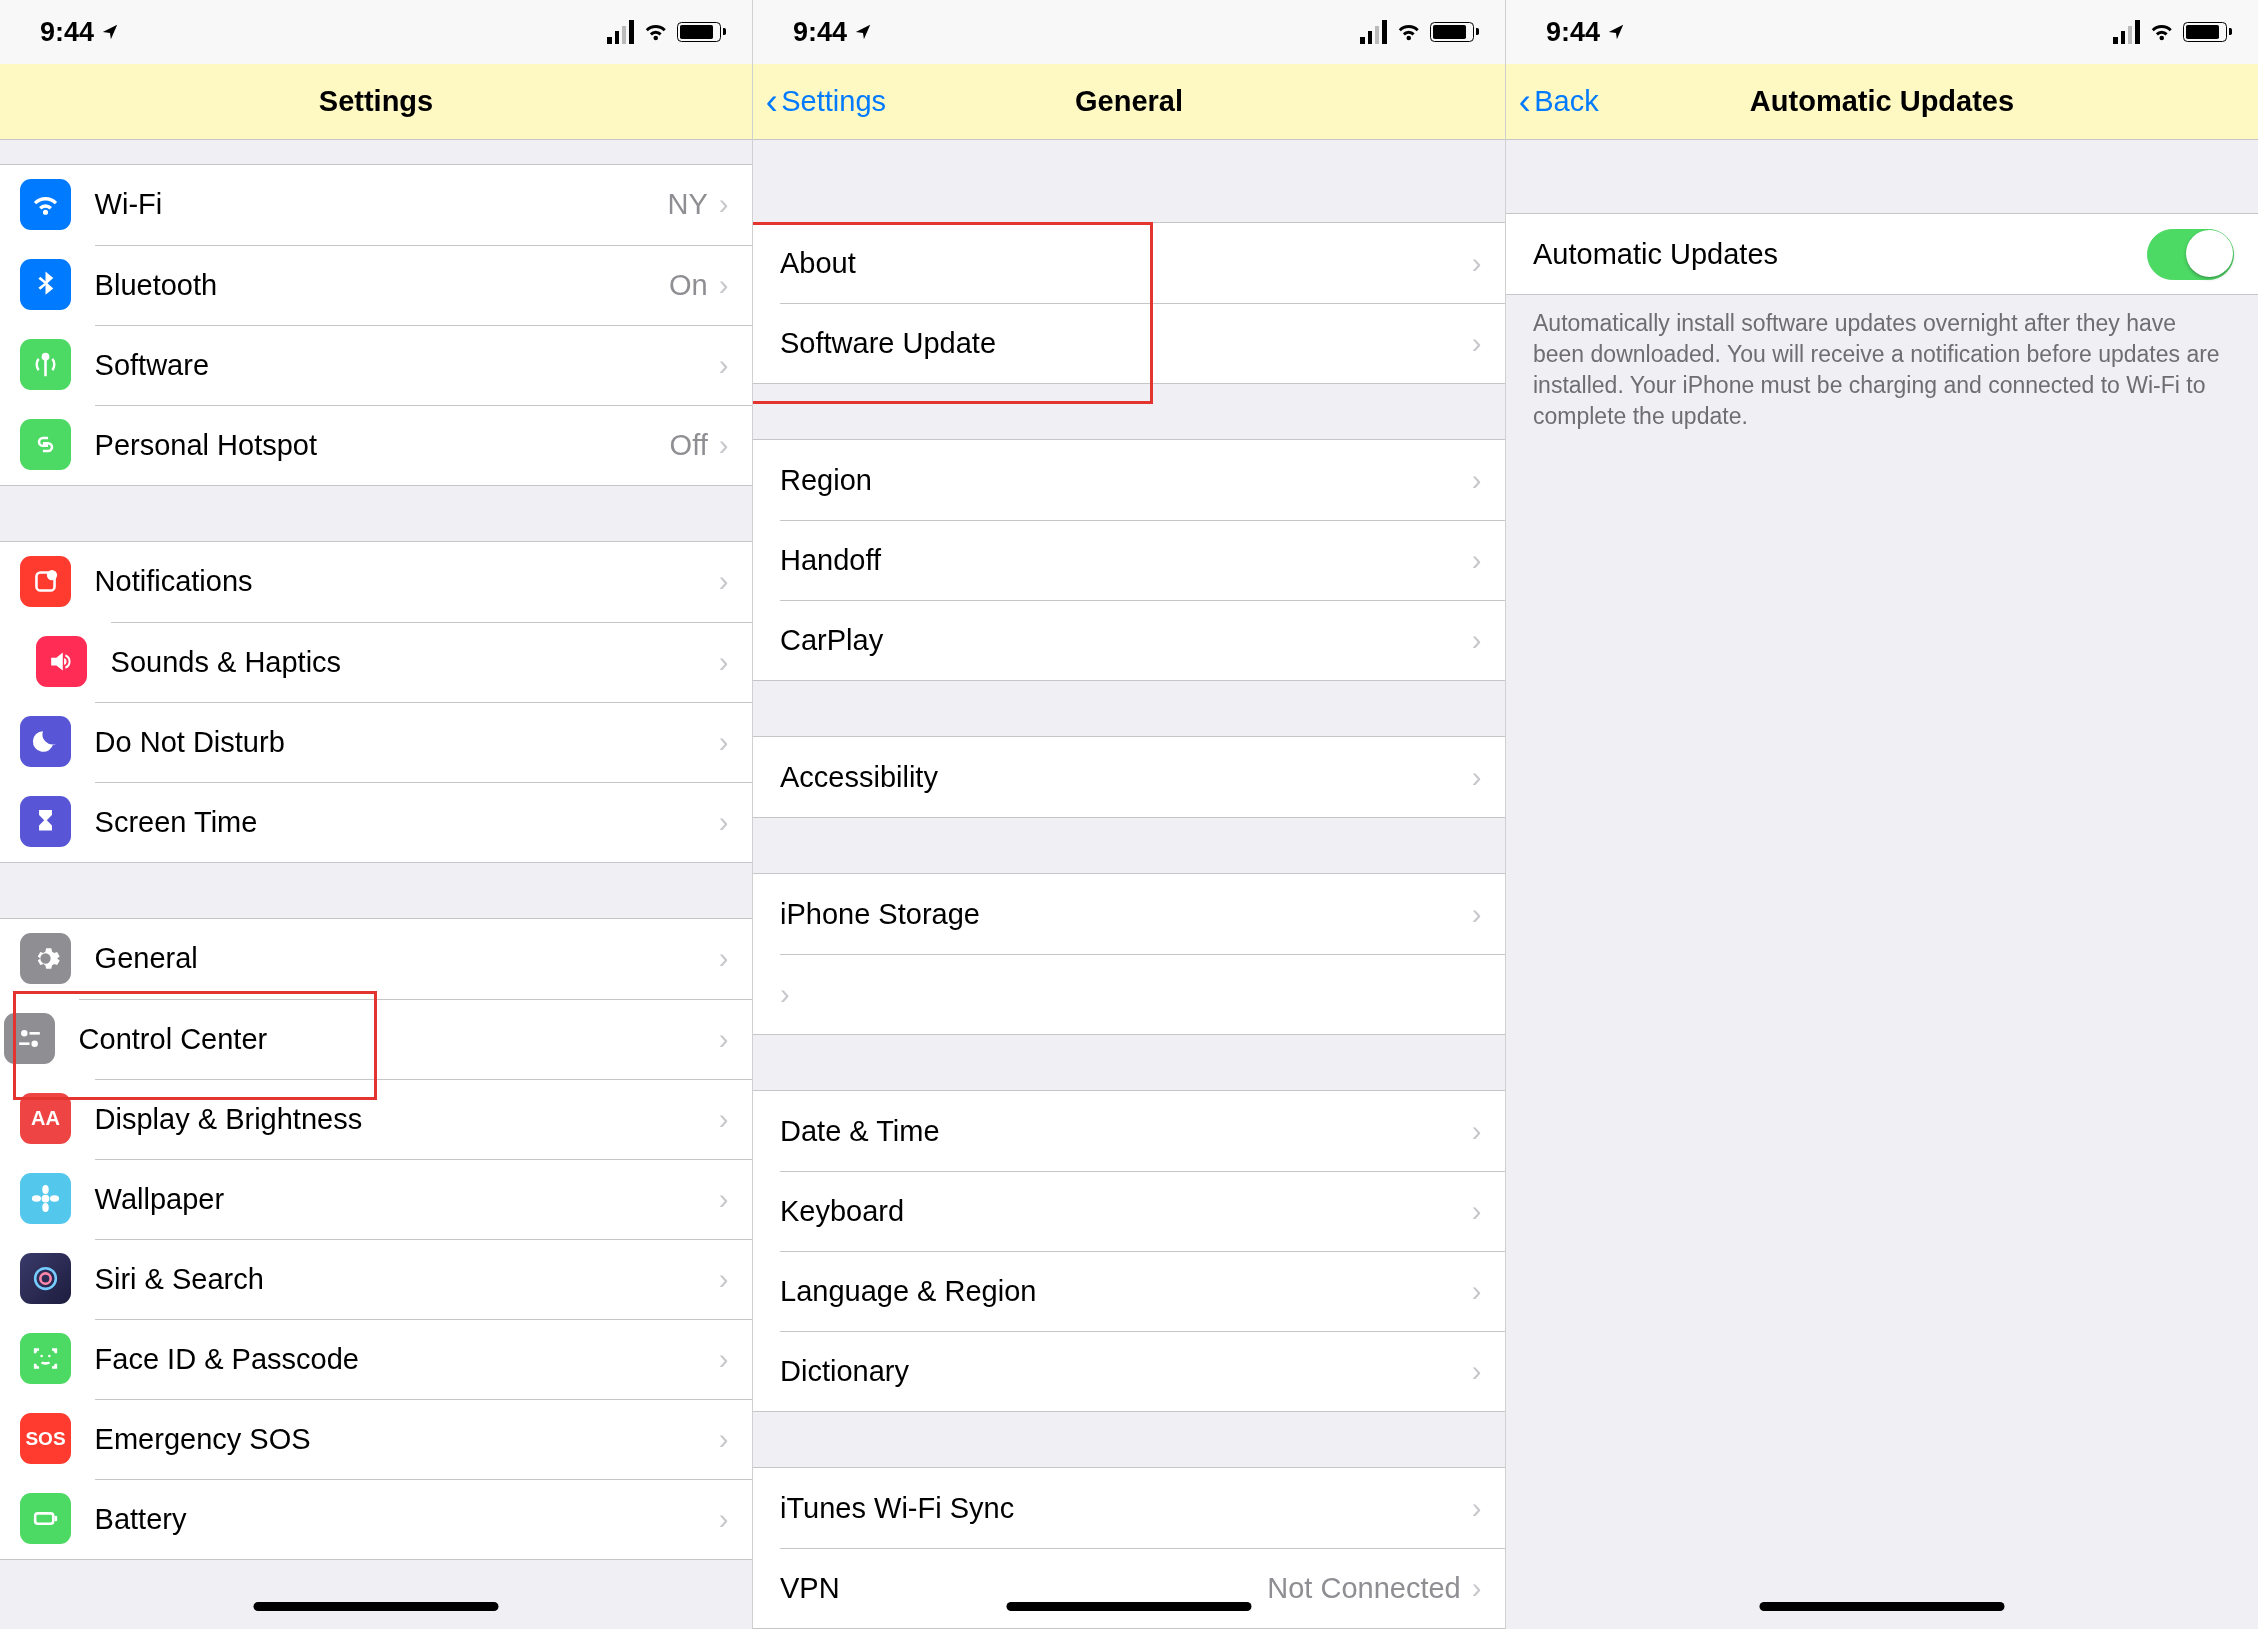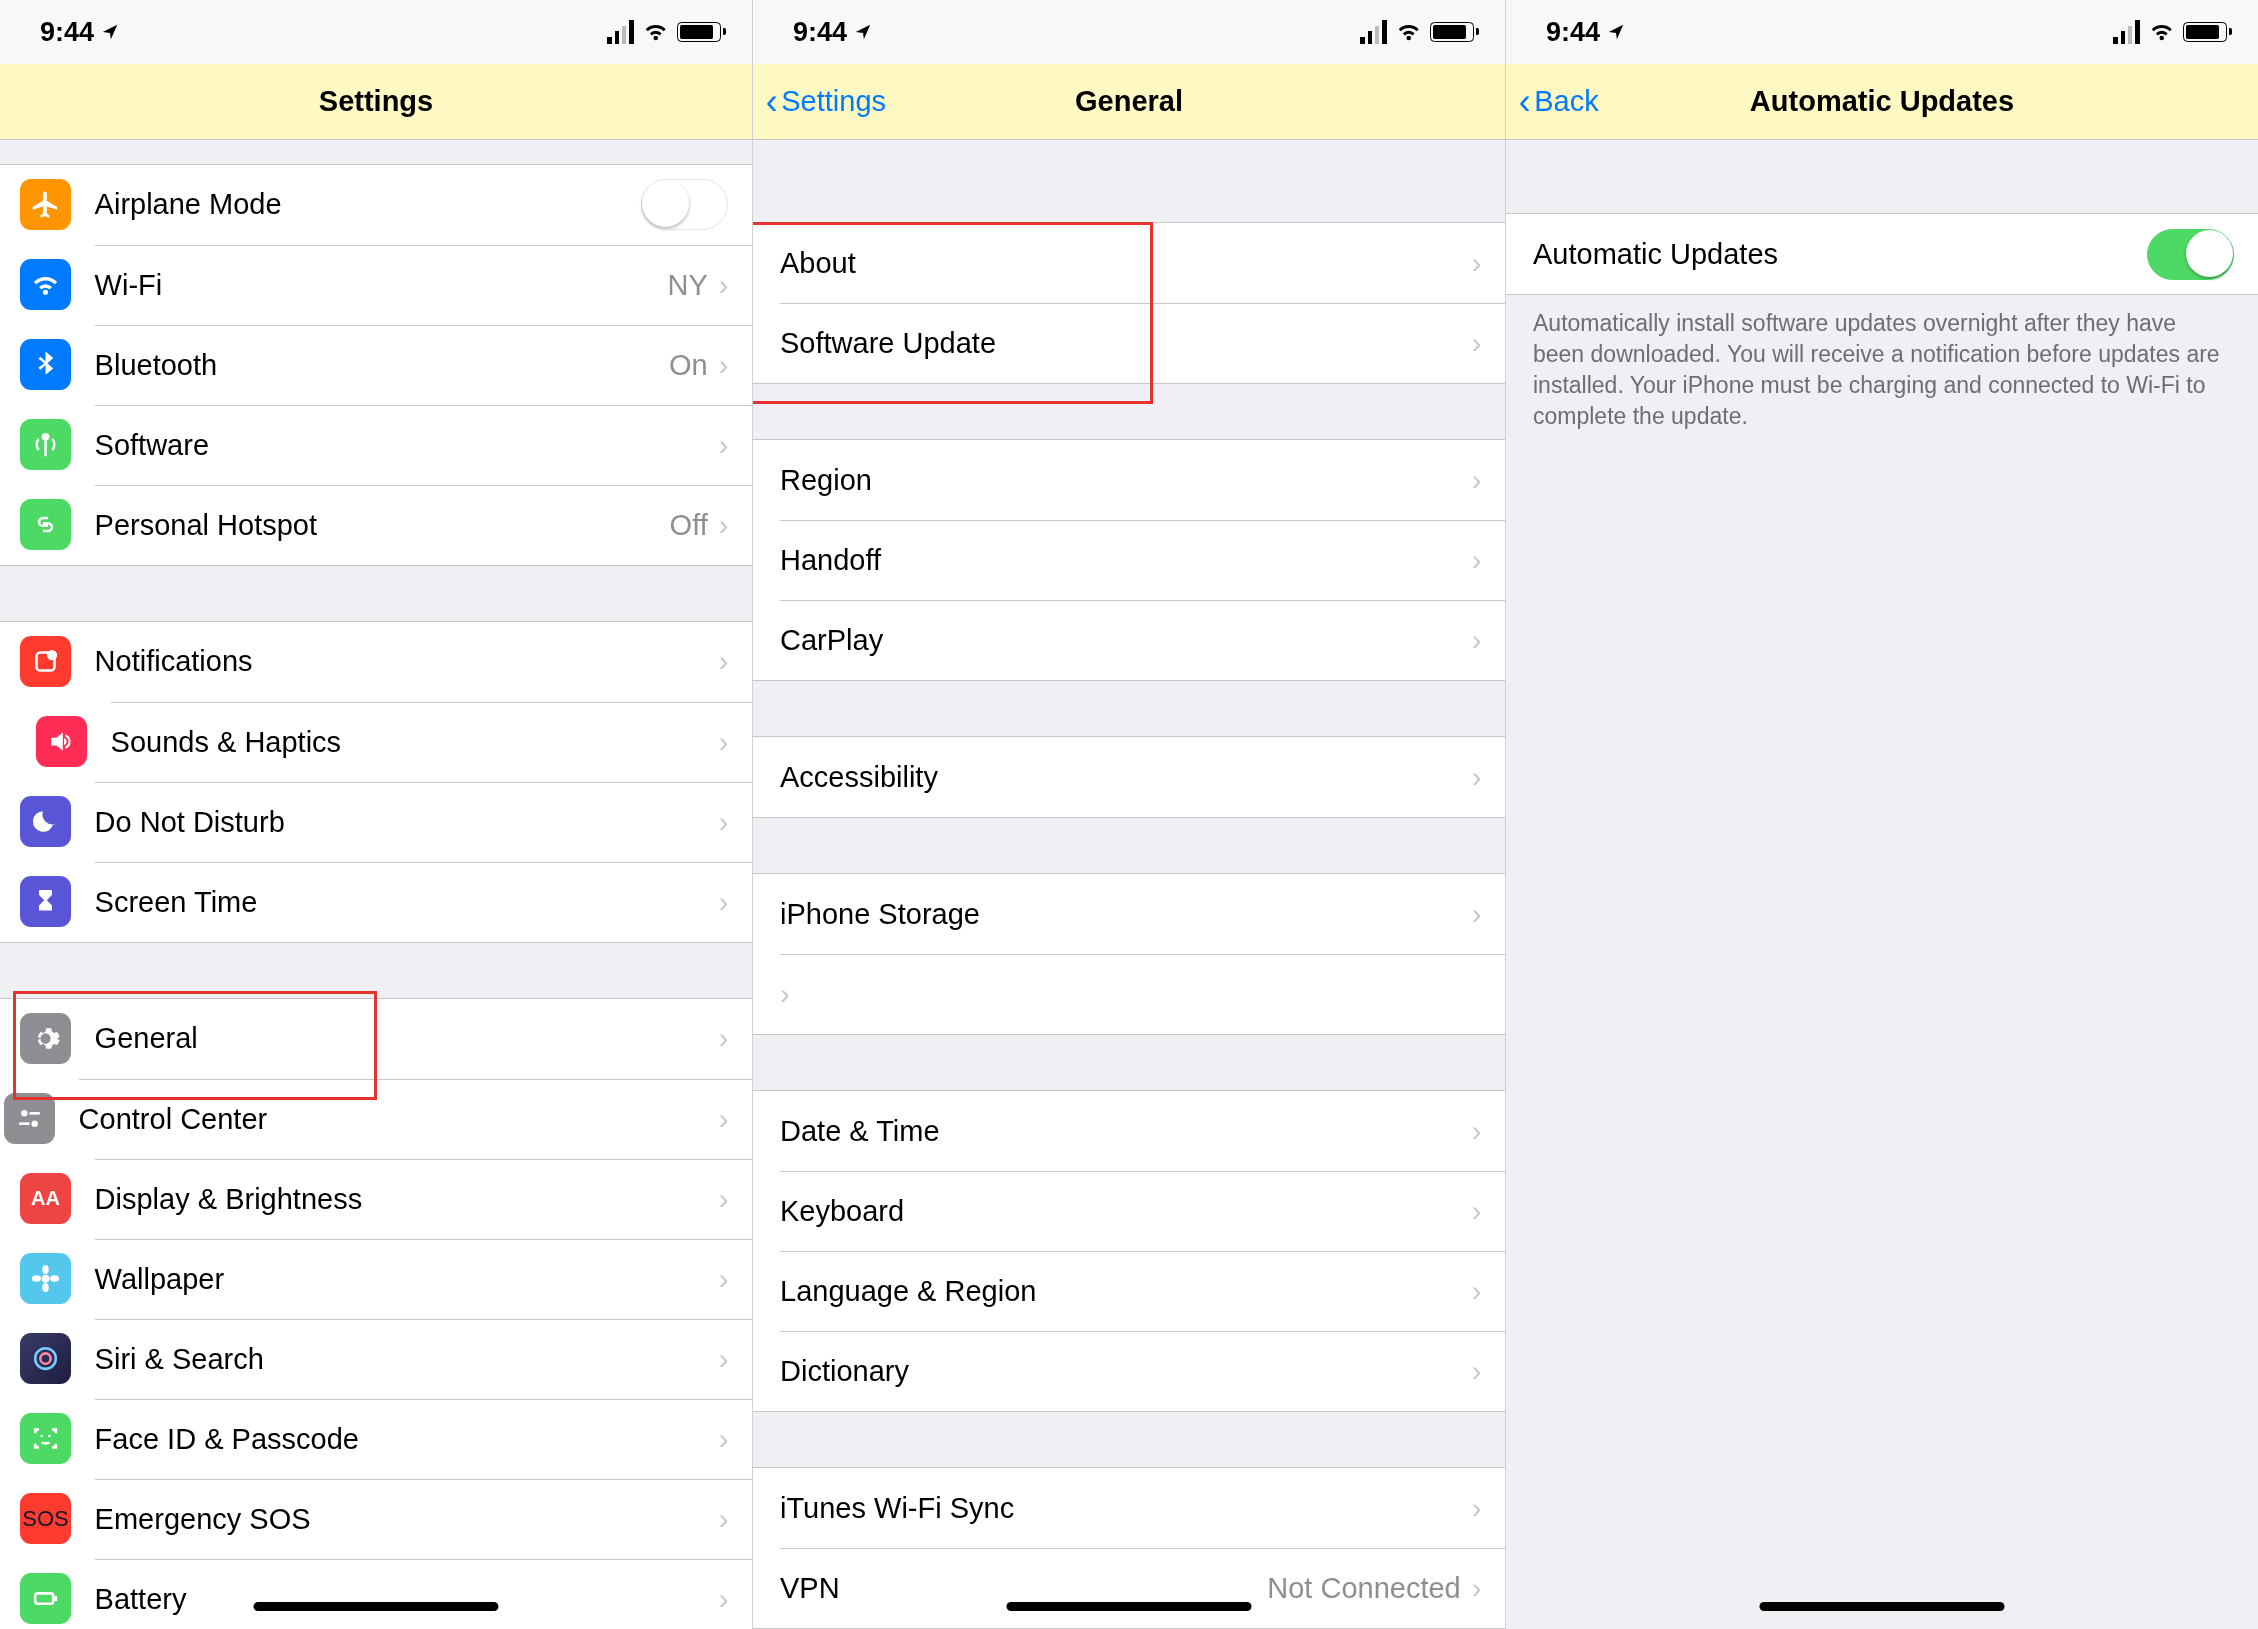--- a/index.html
+++ b/index.html
@@ -100,33 +100,20 @@
     </div>
 
     <div class="navbar">
       <span class="nav-title">Settings</span>
     </div>
 
     <div style="height:23.6px"></div>
 
     <div class="grouped">
       <div class="row" style="padding-left:20px">
-        <div class="icon-box" style="background:#ff9500">
-            <svg width="31" height="31" viewBox="0 0 24 24">
-              <path d="M21 16v-2l-8-5V3.5a1.5 1.5 0 00-3 0V9l-8 5v2l8-2.5V19l-2 1.5V22l3.5-1 3.5 1v-1.5L13 19v-5.5l8 2.5z"></path>
-            </svg>
-          </div>
-        <div class="row-in">
-            <span class="lbl">Airplane Mode</span>
-          <div class="toggle off">
-              <div class="knob"></div>
-            </div>
-        </div>
-      </div>
-      <div class="row" style="padding-left:20px">
         <div class="icon-box" style="background:#007aff">
             <svg width="31" height="31" viewBox="0 0 24 24">
               <path d="M12 20a2 2 0 100-4 2 2 0 000 4zm-5-6a7 7 0 0110 0l-1.8 1.8a4.5 4.5 0 00-6.4 0zM3 10a12.7 12.7 0 0118 0l-1.8 1.8a10.2 10.2 0 00-14.4 0z"></path>
             </svg>
           </div>
         <div class="row-in">
             <span class="lbl">Wi-Fi</span>
             <span class="det">NY</span>
             <span class="chev">›</span>
           </div>
@@ -290,21 +277,21 @@
               <circle cx="15" cy="10" r="1" fill="#fff" stroke="none"></circle>
               <path d="M9 15c1 1 5 1 6 0"></path>
             </svg>
           </div>
         <div class="row-in">
             <span class="lbl">Face ID &amp; Passcode</span>
             <span class="chev">›</span>
           </div>
       </div>
       <div class="row" style="padding-left:20px">
-        <div class="icon-box" style="background:#ff3b30;color:#0f172a;font-weight:400;font-size:22px">SOS</div>
+        <div class="icon-box" style="background:#ff3b30;color:#ffffff;font-weight:700;font-size:19px">SOS</div>
         <div class="row-in">
             <span class="lbl">Emergency SOS</span>
             <span class="chev">›</span>
           </div>
       </div>
       <div class="row" style="padding-left:20px">
         <div class="icon-box" style="background:#4cd964">
             <svg width="31" height="31" viewBox="0 0 24 24">
               <rect x="4" y="8" width="14" height="8" rx="2" fill="none" stroke="#fff" stroke-width="2"></rect>
               <rect x="19" y="10" width="2" height="4" fill="#fff"></rect>

